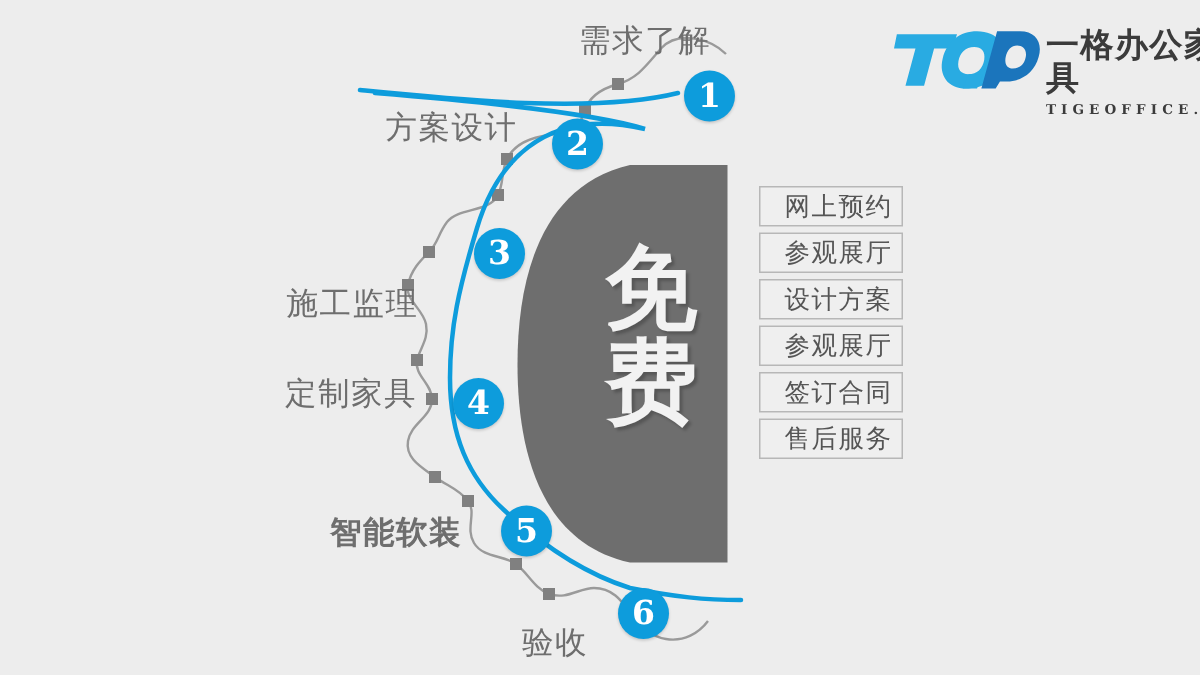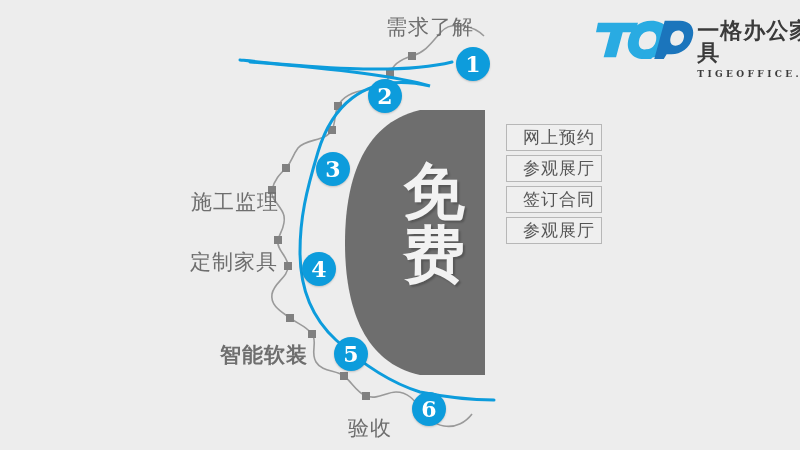--- a/index.html
+++ b/index.html
@@ -210,20 +210,21 @@
   </svg>
 
   <div class="step-node" style="left:456px; top:47px;">
     <span>1</span>
   </div>
   <div class="step-label" style="left:386px; top:17px;">需求了解</div>
 
   <div class="step-node" style="left:368px; top:79px;">
     <span>2</span>
   </div>
+  <div class="step-label" style="left:257px; top:75px;">方案设计</div>
 
   <div class="step-node" style="left:316px; top:152px;">
     <span>3</span>
   </div>
   <div class="step-label" style="left:191px; top:160px;margin-top:32px;">施工监理</div>
 
   <div class="step-node" style="left:302px; top:252px;">
     <span>4</span>
   </div>
   <div class="step-label" style="left:190px; top:252px;">定制家具</div>
@@ -239,22 +240,24 @@
   <div class="step-label" style="left:348px; top:418px;text-align:right;">验收</div>
 
   <div id="free-badge-text">
     <div>免</div>
     <div>费</div>
   </div>
 
   <div id="service-list">
     <div class="service-item">网上预约</div>
     <div class="service-item">参观展厅</div>
+    <div class="service-item">设计方案</div>
+    <div class="service-item">参观展厅</div>
     <div class="service-item">签订合同</div>
-    <div class="service-item">参观展厅</div>
+    <div class="service-item">售后服务</div>
   </div>
 
   <div id="logo">
     <svg id="logo-mark" width="104" height="46" viewBox="0 0 104 46" xmlns="http://www.w3.org/2000/svg">
 
       <path d="M 2 6 L 44 6 L 41 16 L 28 16 L 21 42 L 8 42 L 15 16 L 0 16 Z" fill="#29abe2"></path>
 
       <path d="M 58 4
                C 72 4, 80 14, 77 26
                C 74 38, 62 44, 50 44

